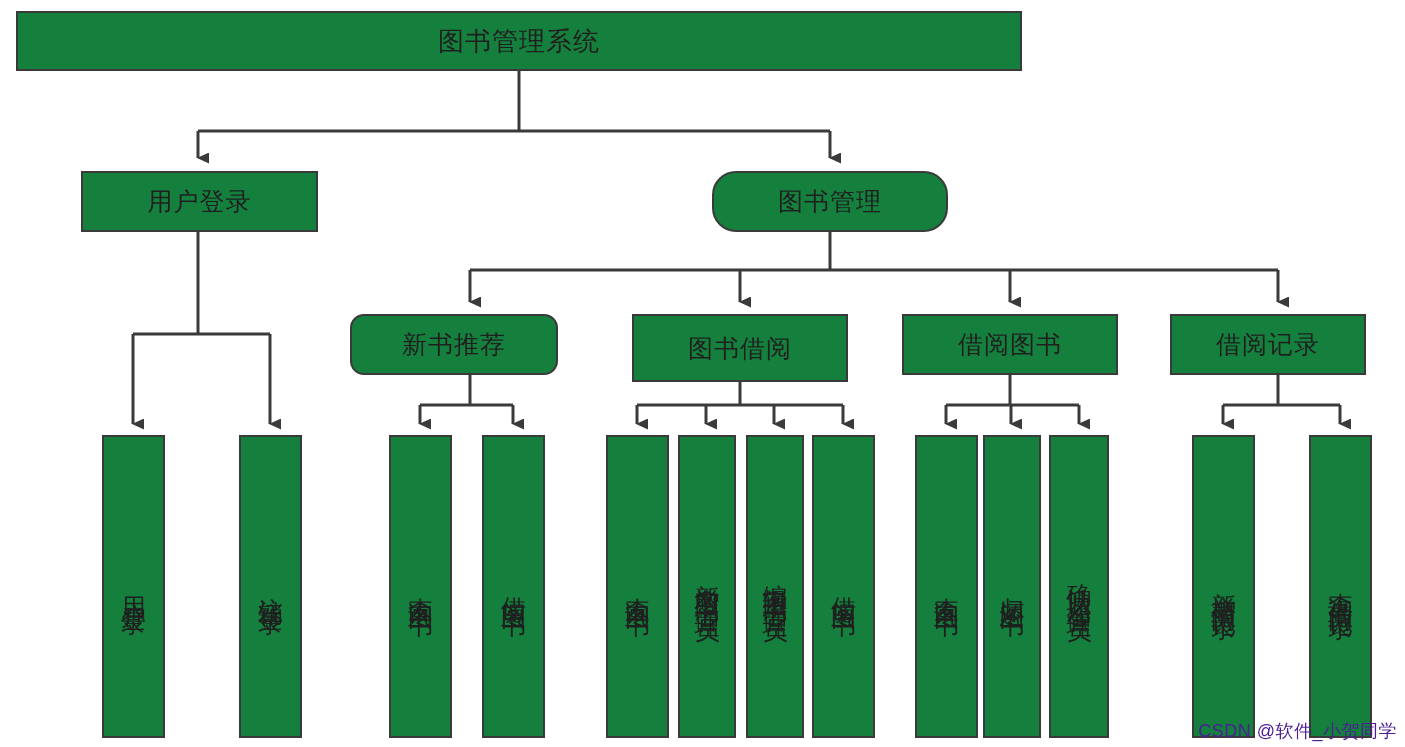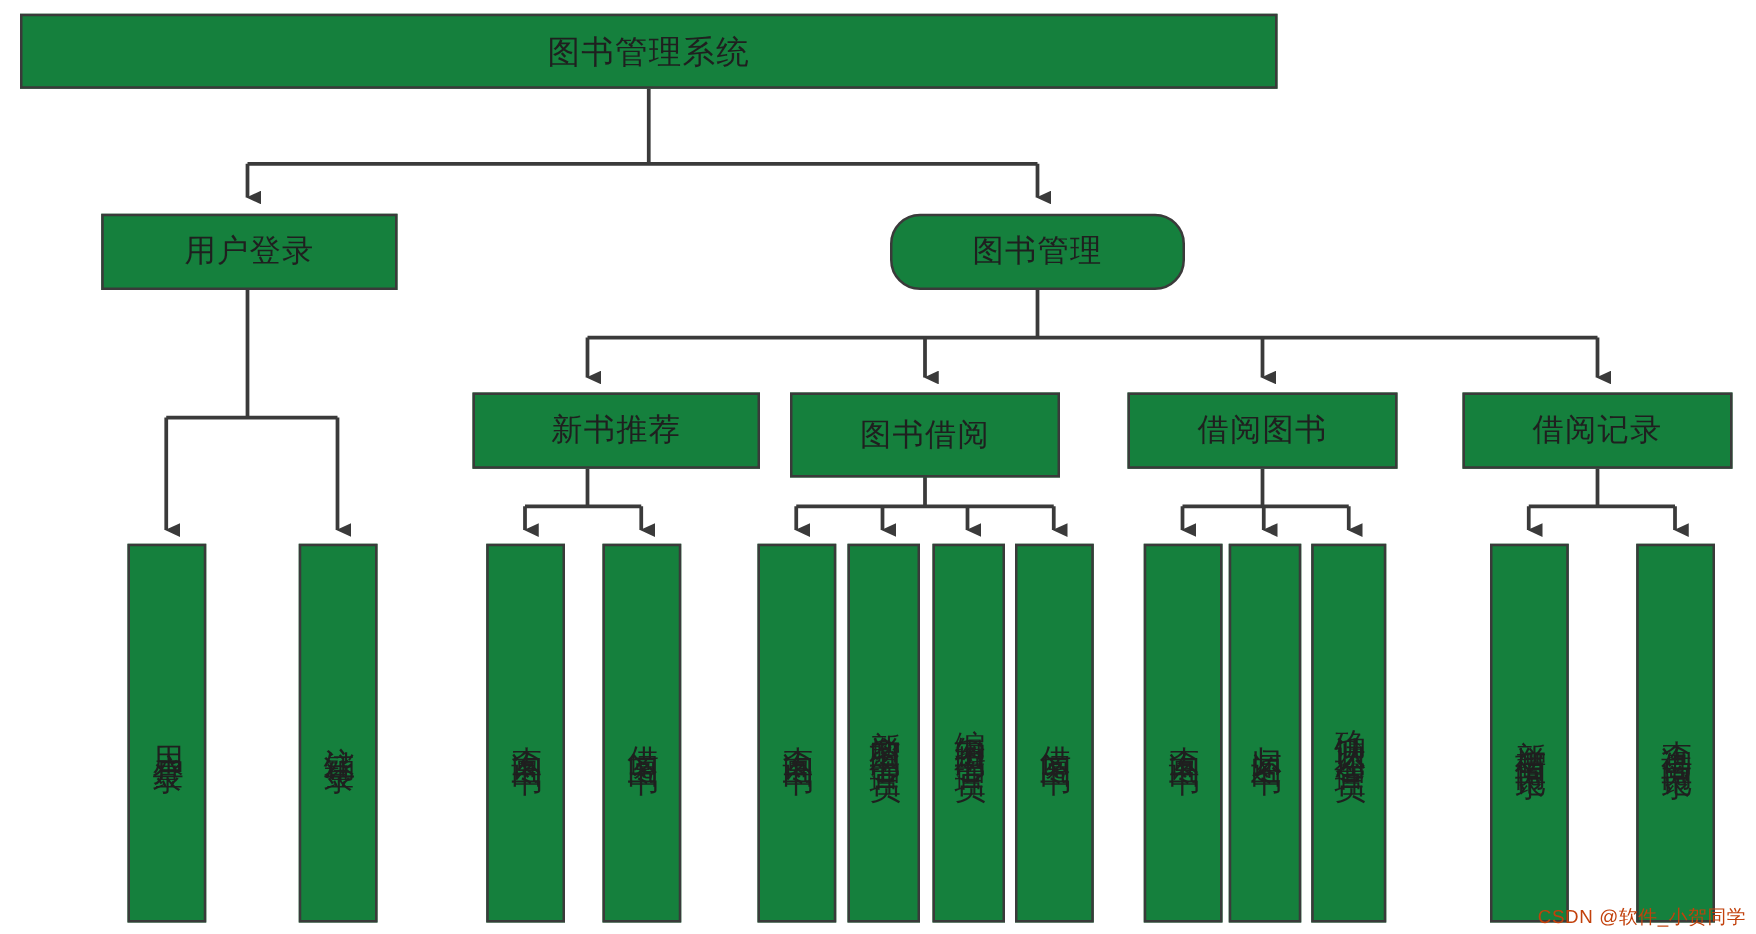--- a/index.html
+++ b/index.html
@@ -7,21 +7,21 @@
   #stage{position:relative;width:1405px;height:747px;background:#ffffff;overflow:hidden;}
   #wires{position:absolute;left:0;top:0;width:1405px;height:747px;}
   .node{position:absolute;box-sizing:border-box;background:#15803d;border:2.5px solid #3a3a3a;
         display:flex;align-items:center;justify-content:center;}
   .node .lbl{color:#1f1f1f;text-align:center;line-height:1.08;white-space:pre;}
   .h-node .lbl{font-size:25px;letter-spacing:1px;}
   .root .lbl{font-size:26px;letter-spacing:1px;}
   .v-node{align-items:center;justify-content:center;}
   .v-node .lbl{writing-mode:vertical-rl;text-orientation:upright;font-size:25px;
                letter-spacing:5px;line-height:1;}
-  .wm{position:absolute;right:8px;bottom:4px;color:#c2410c;font-size:15px;
+  .wm{position:absolute;right:8px;bottom:4px;color:#4c1d95;font-size:18px;
       letter-spacing:.5px;pointer-events:none;}
 </style>
 </head>
 <body>
 
 <div id="stage">
 
   <svg id="wires" viewBox="0 0 1405 747" xmlns="http://www.w3.org/2000/svg">
     <defs>
       <marker id="ah" markerWidth="11" markerHeight="12" refX="5.5" refY="11" orient="auto" markerUnits="userSpaceOnUse">
@@ -76,30 +76,30 @@
     <span class="lbl">图书管理系统</span>
   </div>
 
   <div class="node h-node" style="left:81px;top:171px;width:237px;height:61px;">
     <span class="lbl">用户登录</span>
   </div>
   <div class="node h-node" style="left:712px;top:171px;width:236px;height:61px;border-radius:24px;">
     <span class="lbl">图书管理</span>
   </div>
 
-  <div class="node h-node" style="left:378px;top:314px;width:230px;height:61px;">
+  <div class="node h-node" style="left:350px;top:314px;width:208px;height:61px;border-radius:14px;">
     <span class="lbl">新书推荐</span>
   </div>
   <div class="node h-node" style="left:632px;top:314px;width:216px;height:68px;">
     <span class="lbl">图书借阅</span>
   </div>
   <div class="node h-node" style="left:902px;top:314px;width:216px;height:61px;">
     <span class="lbl">借阅图书</span>
   </div>
-  <div class="node h-node" style="left:1170px;top:314px;width:216px;height:61px;">
+  <div class="node h-node" style="left:1170px;top:314px;width:196px;height:61px;">
     <span class="lbl">借阅记录</span>
   </div>
 
   <div class="node v-node" style="left:102px;top:435px;width:63px;height:303px;">
     <span class="lbl">用户登录</span>
   </div>
   <div class="node v-node" style="left:239px;top:435px;width:63px;height:303px;">
     <span class="lbl">注销登录</span>
   </div>
 

